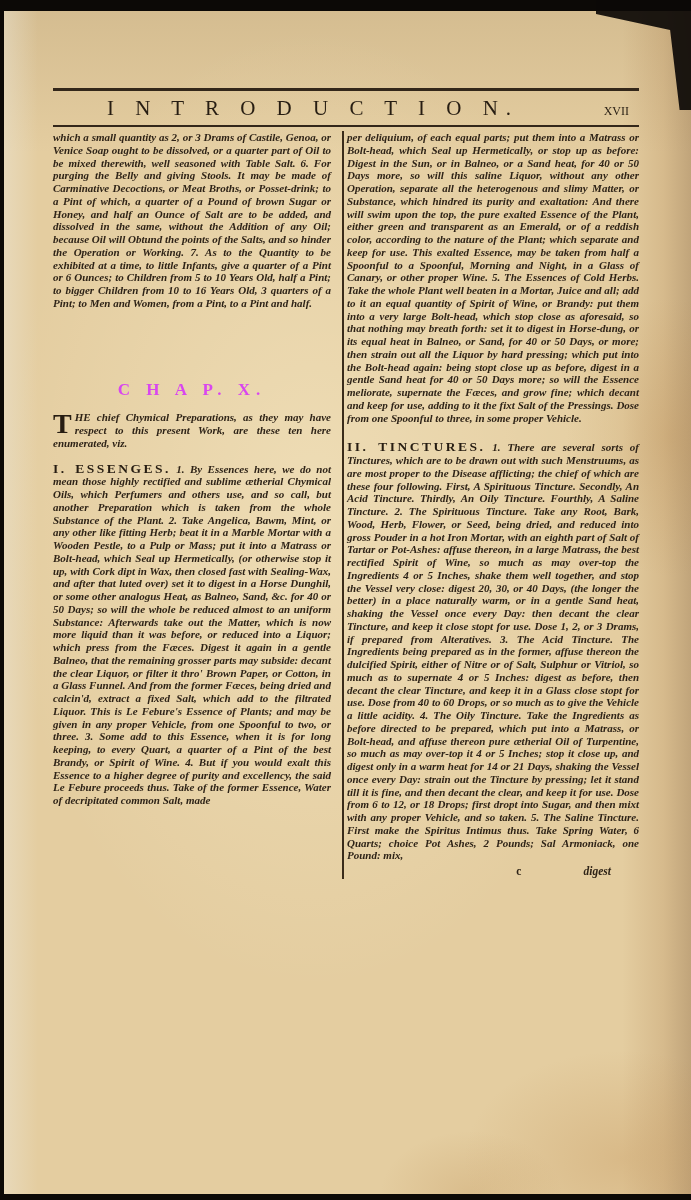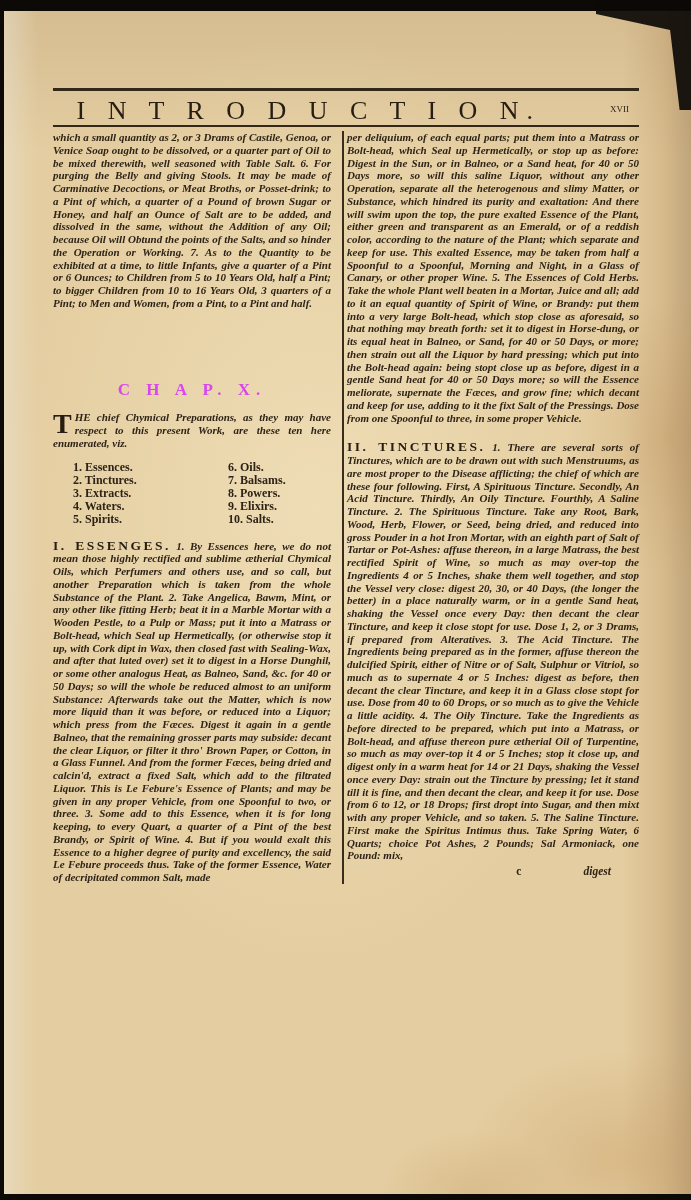--- a/index.html
+++ b/index.html
@@ -23,24 +23,24 @@
     clip-path:polygon(100% 0, 0 0, 0 14px, 78% 30px, 88% 100%, 100% 100%);
     opacity:.92;
   }
   .content{position:absolute;left:53px;top:88px;width:586px;color:#2e2317;}
   .pageheader{
     border-top:3px solid #33271a;border-bottom:2px solid #33271a;
     padding:4px 0 3px 0;position:relative;height:27px;
   }
   .pagetitle{
     position:absolute;left:50%;top:5px;transform:translateX(-58%);
-    font-size:26px;letter-spacing:8px;white-space:nowrap;color:#271d12;
+    font-size:21px;letter-spacing:8px;white-space:nowrap;color:#271d12;
   }
   .pagenum{
-    position:absolute;right:10px;top:9px;font-size:13px;font-variant:small-caps;color:#271d12;
+    position:absolute;right:10px;top:9px;font-size:17px;font-variant:small-caps;color:#271d12;
   }
   .columns{display:flex;margin-top:4px;}
   .col{font-size:11px;line-height:12.75px;text-align:justify;font-weight:bold;}
   .col.left{flex:0 0 278px;}
   .col.right{flex:1;border-left:2px solid #3a2c1a;padding-left:3px;margin-left:11px;}
   .ital{font-style:italic;}
   p{margin:0;}
   .chap-head{
     text-align:center;font-size:17px;letter-spacing:6px;margin-top:74px;color:#d946ef;white-space:nowrap;
   }
@@ -80,32 +80,20 @@
 
     <div class="columns">
 
       <div class="col left">
         <p class="ital">which a small quantity as 2, or 3 Drams of Castile, Genoa, or Venice Soap ought to be dissolved, or a quarter part of Oil to be mixed therewith, well seasoned with Table Salt. 6. For purging the Belly and giving Stools. It may be made of Carminative Decoctions, or Meat Broths, or Posset-drink; to a Pint of which, a quarter of a Pound of brown Sugar or Honey, and half an Ounce of Salt are to be added, and dissolved in the same, without the Addition of any Oil; because Oil will Obtund the points of the Salts, and so hinder the Operation or Working. 7. As to the Quantity to be exhibited at a time, to little Infants, give a quarter of a Pint or 6 Ounces; to Children from 5 to 10 Years Old, half a Pint; to bigger Children from 10 to 16 Years Old, 3 quarters of a Pint; to Men and Women, from a Pint, to a Pint and half.</p>
 
         <div class="chap-head">C H A P.  X.</div>
 
         <p class="ital intro"><span class="dropcap">T</span><span>HE chief Chymical Preparations, as they may have respect to this present Work, are these ten here enumerated, viz.</span></p>
 
-        <div class="enumlist">
-          <div class="cell-l">1. Essences.</div>
-          <div class="cell-r">6. Oils.</div>
-          <div class="cell-l">2. Tinctures.</div>
-          <div class="cell-r">7. Balsams.</div>
-          <div class="cell-l">3. Extracts.</div>
-          <div class="cell-r">8. Powers.</div>
-          <div class="cell-l">4. Waters.</div>
-          <div class="cell-r">9. Elixirs.</div>
-          <div class="cell-l">5. Spirits.</div>
-          <div class="cell-r">10. Salts.</div>
-        </div>
 
         <p class="ital body-para"><span class="sect-head">I. ESSENGES.</span> <span>1. By Essences here, we do not mean those highly rectified and sublime ætherial Chymical Oils, which Perfumers and others use, and so call, but another Preparation which is taken from the whole Substance of the Plant. 2. Take Angelica, Bawm, Mint, or any other like fitting Herb; beat it in a Marble Mortar with a Wooden Pestle, to a Pulp or Mass; put it into a Matrass or Bolt-head, which Seal up Hermetically, (or otherwise stop it up, with Cork dipt in Wax, then closed fast with Sealing-Wax, and after that luted over) set it to digest in a Horse Dunghil, or some other analogus Heat, as Balneo, Sand, &amp;c. for 40 or 50 Days; so will the whole be reduced almost to an uniform Substance: Afterwards take out the Matter, which is now more liquid than it was before, or reduced into a Liquor; which press from the Fæces. Digest it again in a gentle Balneo, that the remaining grosser parts may subside: decant the clear Liquor, or filter it thro' Brown Paper, or Cotton, in a Glass Funnel. And from the former Fæces, being dried and calcin'd, extract a fixed Salt, which add to the filtrated Liquor. This is Le Febure's Essence of Plants; and may be given in any proper Vehicle, from one Spoonful to two, or three. 3. Some add to this Essence, when it is for long keeping, to every Quart, a quarter of a Pint of the best Brandy, or Spirit of Wine. 4. But if you would exalt this Essence to a higher degree of purity and excellency, the said Le Febure proceeds thus. Take of the former Essence, Water of decripitated common Salt, made</span></p>
       </div>
 
       <div class="col right">
         <p class="ital">per deliquium, of each equal parts; put them into a Matrass or Bolt-head, which Seal up Hermetically, or stop up as before: Digest in the Sun, or in Balneo, or a Sand heat, for 40 or 50 Days more, so will this saline Liquor, without any other Operation, separate all the heterogenous and slimy Matter, or Substance, which hindred its purity and exaltation: And there will swim upon the top, the pure exalted Essence of the Plant, either green and transparent as an Emerald, or of a reddish color, according to the nature of the Plant; which separate and keep for use. This exalted Essence, may be taken from half a Spoonful to a Spoonful, Morning and Night, in a Glass of Canary, or other proper Wine. 5. The Essences of Cold Herbs. Take the whole Plant well beaten in a Mortar, Juice and all; add to it an equal quantity of Spirit of Wine, or Brandy: put them into a very large Bolt-head, which stop close as aforesaid, so that nothing may breath forth: set it to digest in Horse-dung, or its equal heat in Balneo, or Sand, for 40 or 50 Days, or more; then strain out all the Liquor by hard pressing; which put into the Bolt-head again: being stopt close up as before, digest in a gentle Sand heat for 40 or 50 Days more; so will the Essence meliorate, supernate the Fæces, and grow fine; which decant and keep for use, adding to it the fixt Salt of the Pressings. Dose from one Spoonful to three, in some proper Vehicle.</p>
 
         <p class="ital rc-gap"><span class="sect-head">II. TINCTURES.</span> <span>1. There are several sorts of Tinctures, which are to be drawn out with such Menstruums, as are most proper to the Disease afflicting; the chief of which are these four following. First, A Spirituous Tincture. Secondly, An Acid Tincture. Thirdly, An Oily Tincture. Fourthly, A Saline Tincture. 2. The Spirituous Tincture. Take any Root, Bark, Wood, Herb, Flower, or Seed, being dried, and reduced into gross Pouder in a hot Iron Mortar, with an eighth part of Salt of Tartar or Pot-Ashes: affuse thereon, in a large Matrass, the best rectified Spirit of Wine, so much as may over-top the Ingredients 4 or 5 Inches, shake them well together, and stop the Vessel very close: digest 20, 30, or 40 Days, (the longer the better) in a place naturally warm, or in a gentle Sand heat, shaking the Vessel once every Day: then decant the clear Tincture, and keep it close stopt for use. Dose 1, 2, or 3 Drams, if prepared from Alteratives. 3. The Acid Tincture. The Ingredients being prepared as in the former, affuse thereon the dulcified Spirit, either of Nitre or of Salt, Sulphur or Vitriol, so much as to supernate 4 or 5 Inches: digest as before, then decant the clear Tincture, and keep it in a Glass close stopt for use. Dose from 40 to 60 Drops, or so much as to give the Vehicle a little acidity. 4. The Oily Tincture. Take the Ingredients as before directed to be prepared, which put into a Matrass, or Bolt-head, and affuse thereon pure ætherial Oil of Turpentine, so much as may over-top it 4 or 5 Inches; stop it close up, and digest only in a warm heat for 14 or 21 Days, shaking the Vessel once every Day: strain out the Tincture by pressing; let it stand till it is fine, and then decant the clear, and keep it for use. Dose from 6 to 12, or 18 Drops; first dropt into Sugar, and then mixt with any proper Vehicle, and so taken. 5. The Saline Tincture. First make the Spiritus Intimus thus. Take Spring Water, 6 Quarts; choice Pot Ashes, 2 Pounds; Sal Armoniack, one Pound: mix,</span></p>
 
         <div class="sigline">

